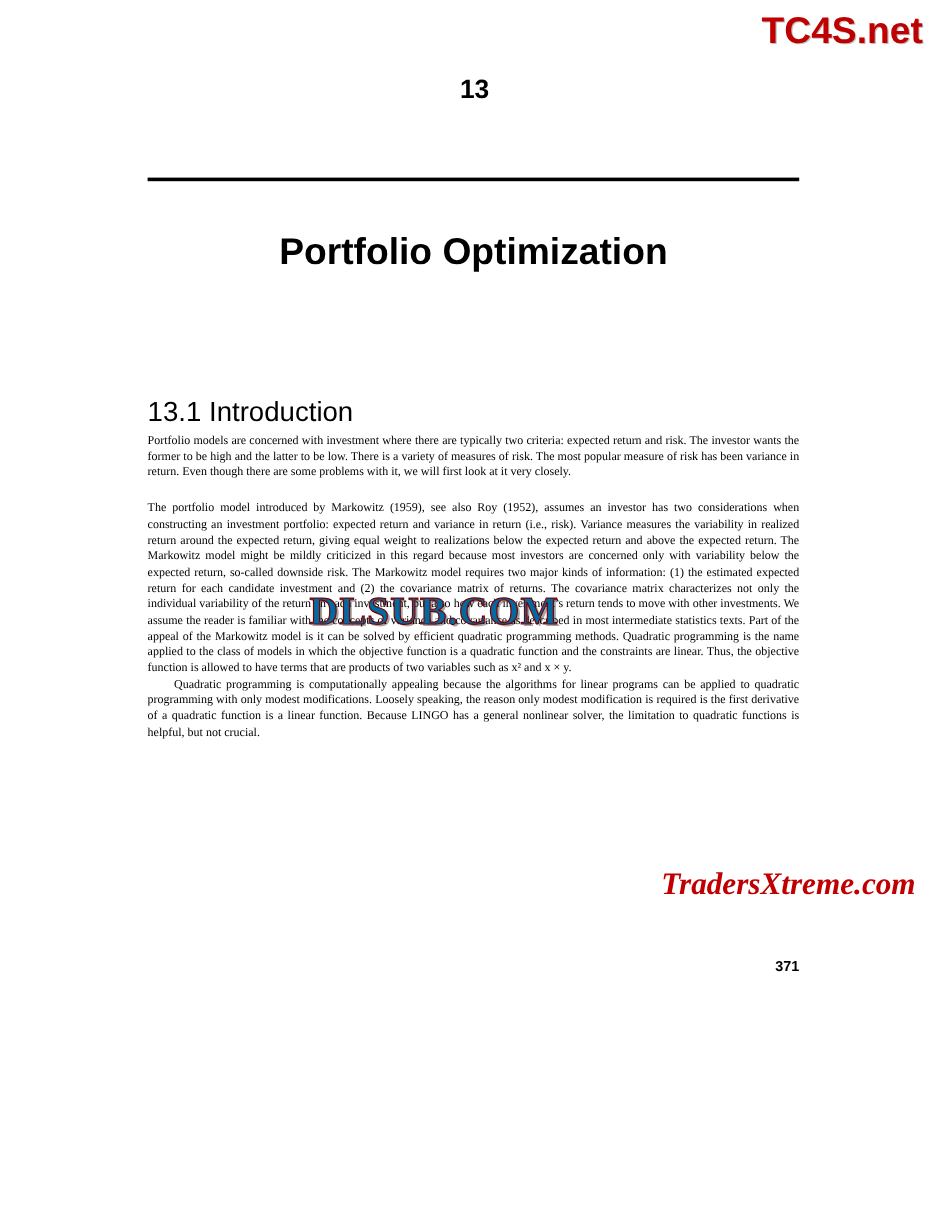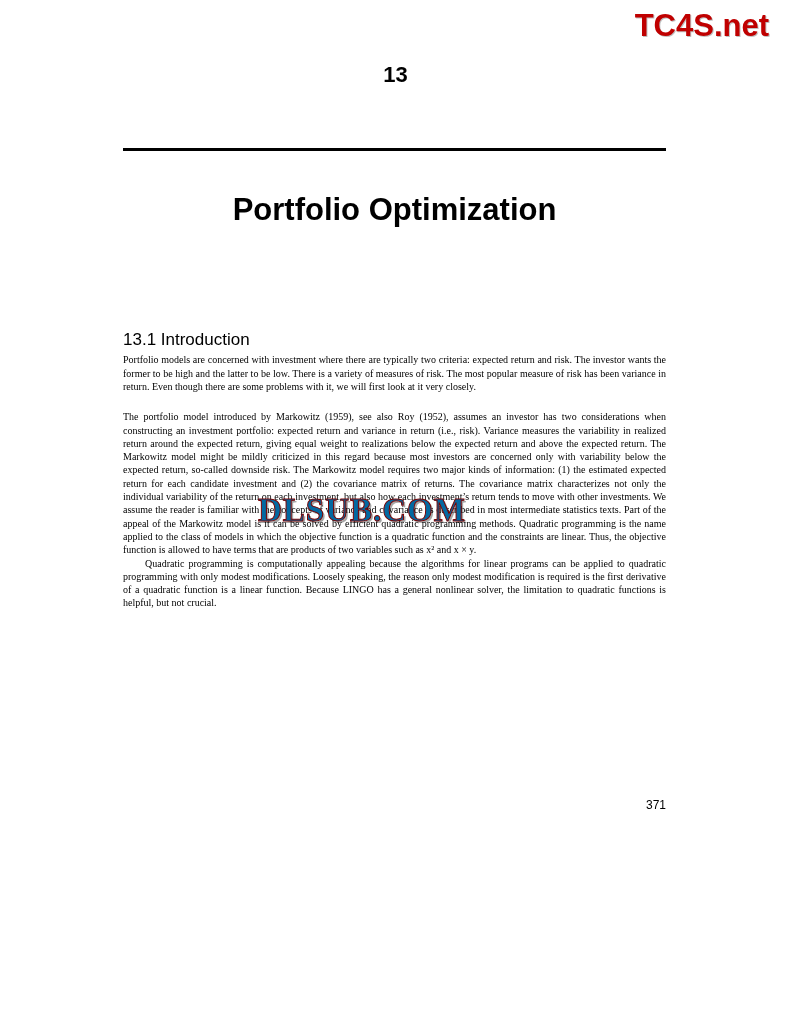--- a/index.html
+++ b/index.html
@@ -105,21 +105,21 @@
   .content {
     position: absolute;
     left: 123px;
     top: 330px;
     width: 543px;
   }
 
   h2.section-heading {
     font-family: "Liberation Sans", sans-serif;
     font-weight: normal;
-    font-size: 17px;
+    font-size: 23px;
     margin: 0 0 3px 0;
     padding: 0;
     line-height: 1.2;
   }
 
   .section-block + .section-block {
     margin-top: 17px;
   }
 
   p.body-text {
@@ -137,21 +137,21 @@
   }
 
   
   .page-number {
     position: absolute;
     left: 123px;
     top: 798px;
     width: 543px;
     text-align: right;
     font-family: "Liberation Sans", sans-serif;
-    font-weight: normal;
+    font-weight: bold;
     font-size: 12px;
   }
 </style>
 </head>
 <body>
 
 <div class="page">
 
   <div class="wm-top">TC4S.net</div>
 
@@ -172,14 +172,15 @@
       <p class="body-text">The portfolio model introduced by Markowitz (1959), see also Roy (1952), assumes an investor has two considerations when constructing an investment portfolio: expected return and variance in return (i.e., risk). Variance measures the variability in realized return around the expected return, giving equal weight to realizations below the expected return and above the expected return. The Markowitz model might be mildly criticized in this regard because most investors are concerned only with variability below the expected return, so-called downside risk. The Markowitz model requires two major kinds of information: (1) the estimated expected return for each candidate investment and (2) the covariance matrix of returns. The covariance matrix characterizes not only the individual variability of the return on each investment, but also how each investment’s return tends to move with other investments. We assume the reader is familiar with the concepts of variance and covariance as described in most intermediate statistics texts. Part of the appeal of the Markowitz model is it can be solved by efficient quadratic programming methods. Quadratic programming is the name applied to the class of models in which the objective function is a quadratic function and the constraints are linear. Thus, the objective function is allowed to have terms that are products of two variables such as x² and x × y.</p>
       <p class="body-text">Quadratic programming is computationally appealing because the algorithms for linear programs can be applied to quadratic programming with only modest modifications. Loosely speaking, the reason only modest modification is required is the first derivative of a quadratic function is a linear function. Because LINGO has a general nonlinear solver, the limitation to quadratic functions is helpful, but not crucial.</p>
     </div>
 
   </div>
 
   <div class="wm-center">DLSUB.COM</div>
 
   <div class="page-number">371</div>
 
+  <div class="wm-bottom">TradersXtreme.com</div>
 
 </div>
 
 </body></html>

